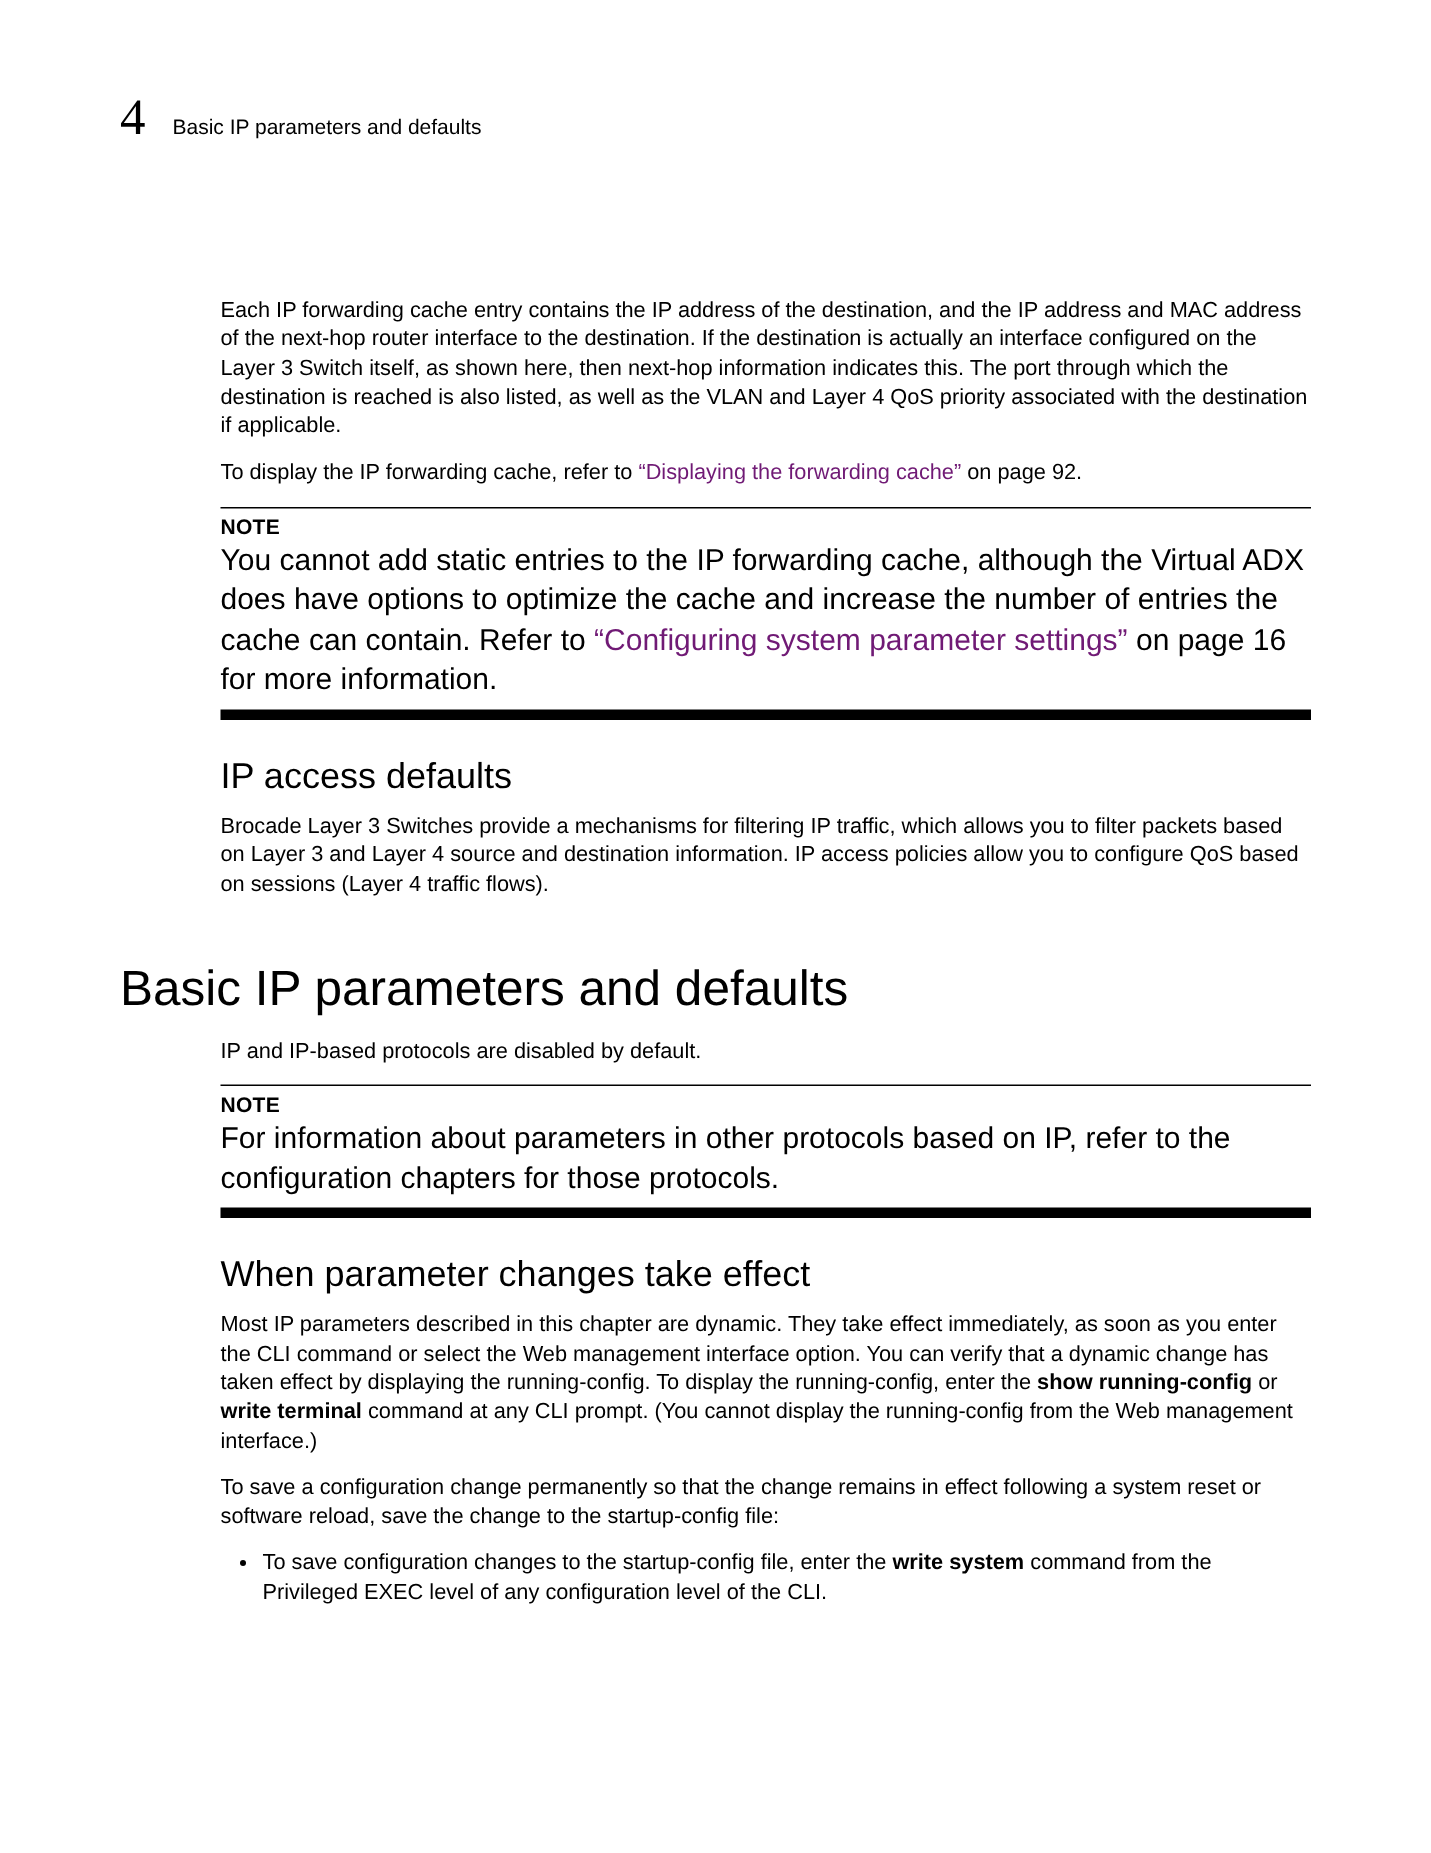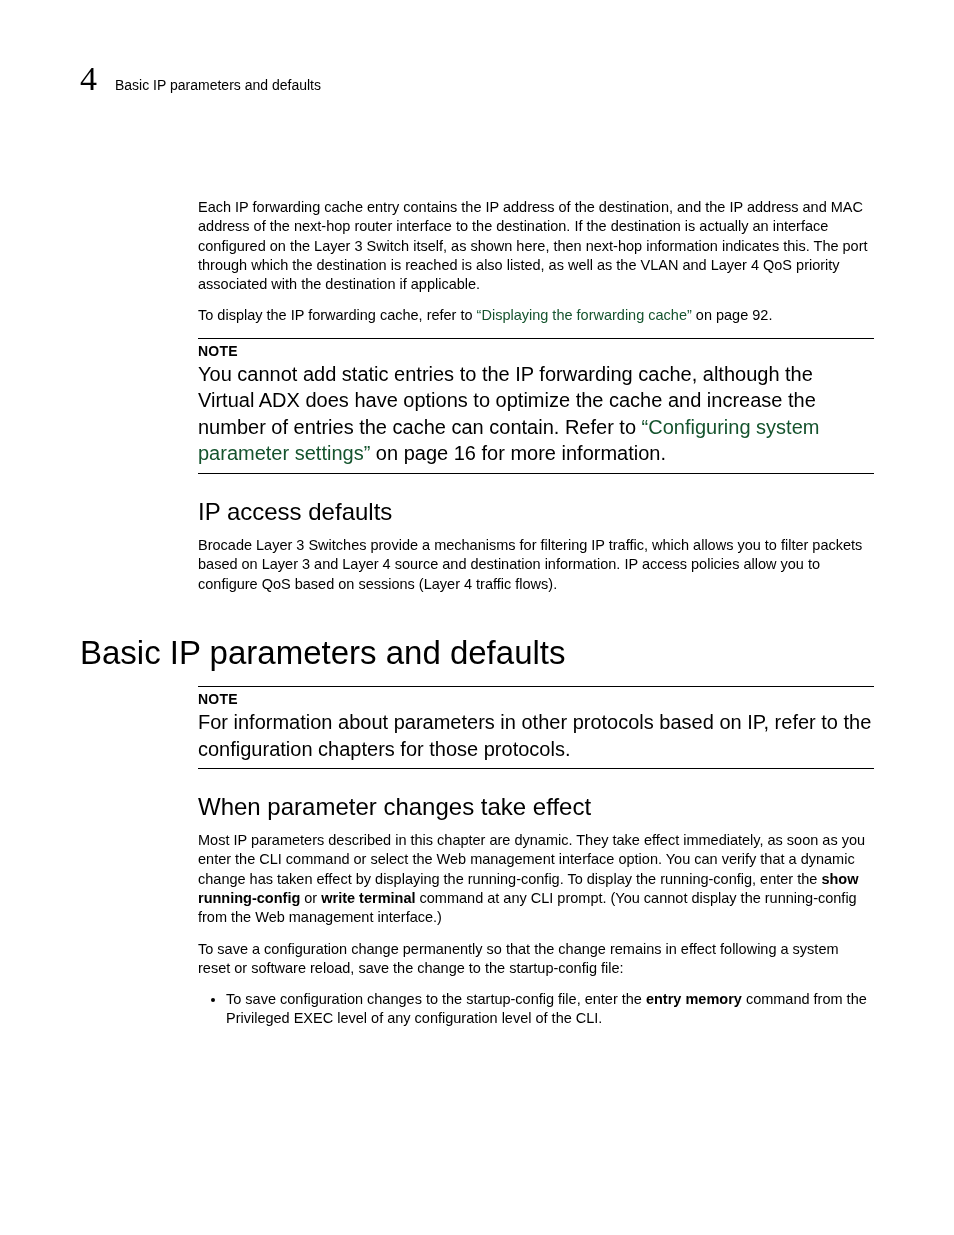--- a/index.html
+++ b/index.html
@@ -27,35 +27,35 @@
   .chapter-num {
     font-family: Georgia, "Times New Roman", serif;
     font-size: 34px;
     font-weight: 400;
   }
   .running-title {
     font-size: 14px;
     color: #000;
   }
   .body-col {
-    margin-left: 118px;
+    margin-left: 67px;
     margin-right: 0;
   }
   p.body {
     font-size: 14.5px;
     line-height: 1.33;
     margin: 0 0 12px 0;
   }
   a.xref {
-    color: #14532d;
+    color: #701a75;
     text-decoration: none;
   }
   .note-block {
     border-top: 1px solid #000;
-    border-bottom: 1px solid #000000;
+    border-bottom: 7px solid #000000;
     padding: 4px 0 6px 0;
     margin: 6px 0 12px 0;
   }
   .note-label {
     font-family: Arial, Helvetica, sans-serif;
     font-weight: 700;
     font-size: 14px;
     letter-spacing: 0.2px;
     margin: 0 0 2px 0;
   }
@@ -126,35 +126,36 @@
     <p class="body"> Brocade Layer 3 Switches provide a mechanisms for filtering IP traffic, which allows you to filter packets based on Layer 3 and Layer 4 source and destination information. IP access policies allow you to configure QoS based on sessions (Layer 4 traffic flows).</p>
 
   </div>
 
   <div class="main-heading-wrap">
     <h1 class="chapter">Basic IP parameters and defaults</h1>
   </div>
 
   <div class="body-col">
 
+    <p class="body">IP and IP-based protocols are disabled by default.</p>
 
     <div class="note-block">
       <p class="note-label">NOTE</p>
       <p class="note-text">For information about parameters in other protocols based on IP, refer to the configuration chapters for those protocols.</p>
     </div>
 
     <h2 class="section">When parameter changes take effect</h2>
 
     <p class="body">
       <span>Most IP parameters described in this chapter are dynamic. They take effect immediately, as soon as you enter the CLI command or select the Web management interface option. You can verify that a dynamic change has taken effect by displaying the running-config. To display the running-config, enter the </span><span class="cmd">show running-config</span><span> or </span><span class="cmd">write terminal</span><span> command at any CLI prompt. (You cannot display the running-config from the Web management interface.)</span>
     </p>
 
     <p class="body">To save a configuration change permanently so that the change remains in effect following a system reset or software reload, save the change to the startup-config file:</p>
 
     <ul class="bullets">
       <li>
-        <span>To save configuration changes to the startup-config file, enter the </span><span class="cmd">entry memory</span><span> command from the Privileged EXEC level of any configuration level of the CLI.</span>
+        <span>To save configuration changes to the startup-config file, enter the </span><span class="cmd">write system</span><span> command from the Privileged EXEC level of any configuration level of the CLI.</span>
       </li>
     </ul>
 
   </div>
 
 </div>
 
 </body></html>

